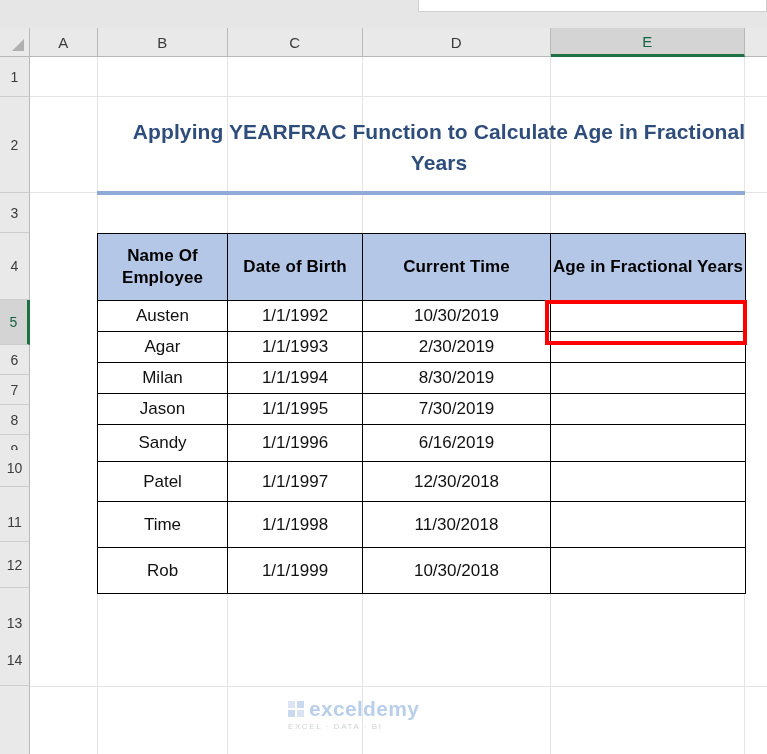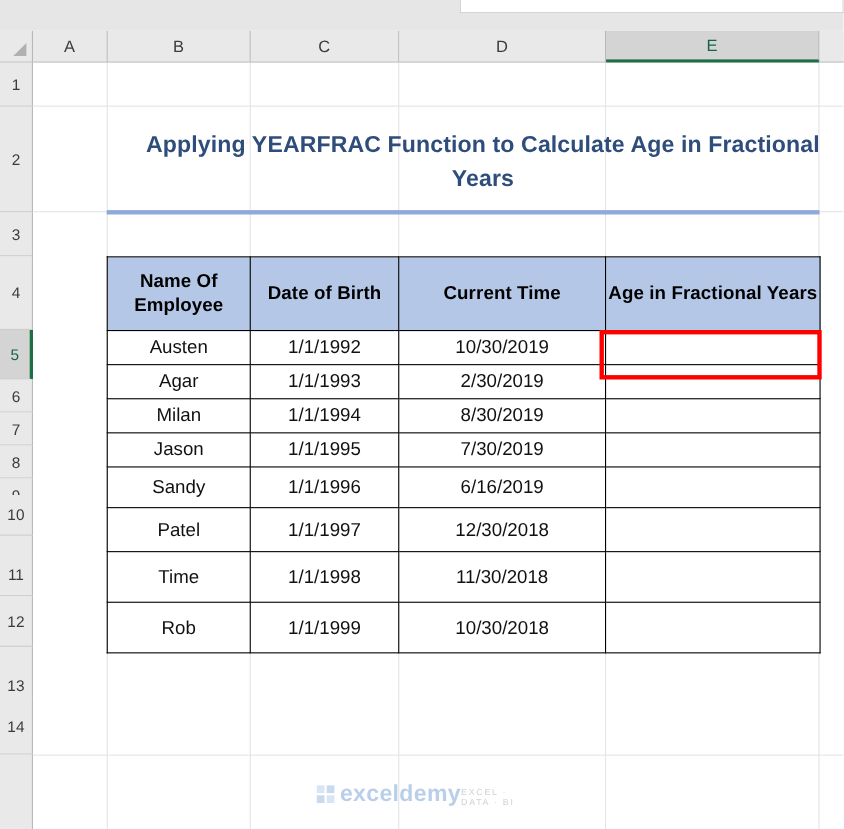--- a/index.html
+++ b/index.html
@@ -139,21 +139,21 @@
     border:4px solid #ff0000;
     box-sizing:border-box;
     pointer-events:none;
   }
 
   
   #watermark{
     position:absolute;left:288px;top:694px;width:200px;height:40px;
     pointer-events:none;
     opacity:.42;
-    display:flex;flex-direction:row;align-items:flex-end;justify-content:center;
+    display:flex;flex-direction:column;align-items:flex-start;justify-content:center;
   }
   #watermark .wm-row{display:flex;align-items:center;gap:4px;}
   #watermark .wm-mark{
     width:17px;height:17px;position:relative;flex:none;
   }
   #watermark .wm-mark span{
     position:absolute;background:#a8c1e8;
   }
   #watermark .wm-mark .s1{left:0;top:0;width:7px;height:7px;}
   #watermark .wm-mark .s2{left:9px;top:0;width:7px;height:7px;background:#7fa5dd;}

